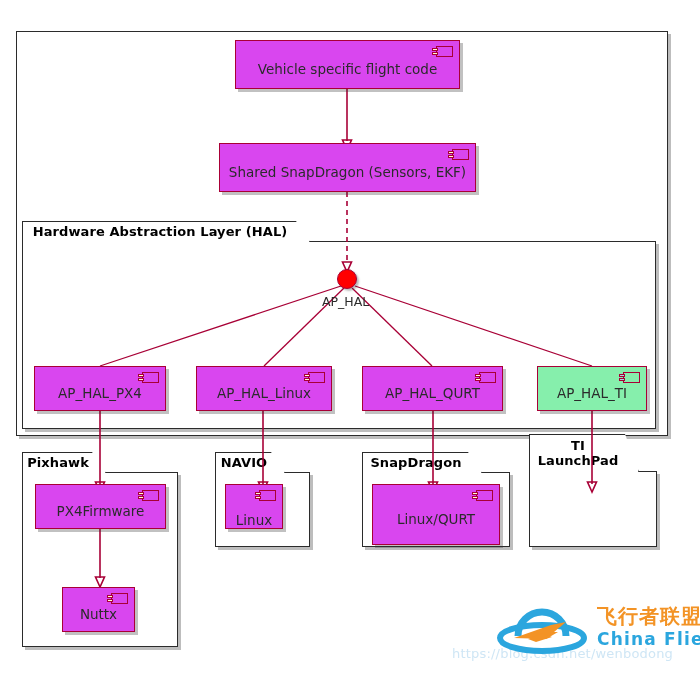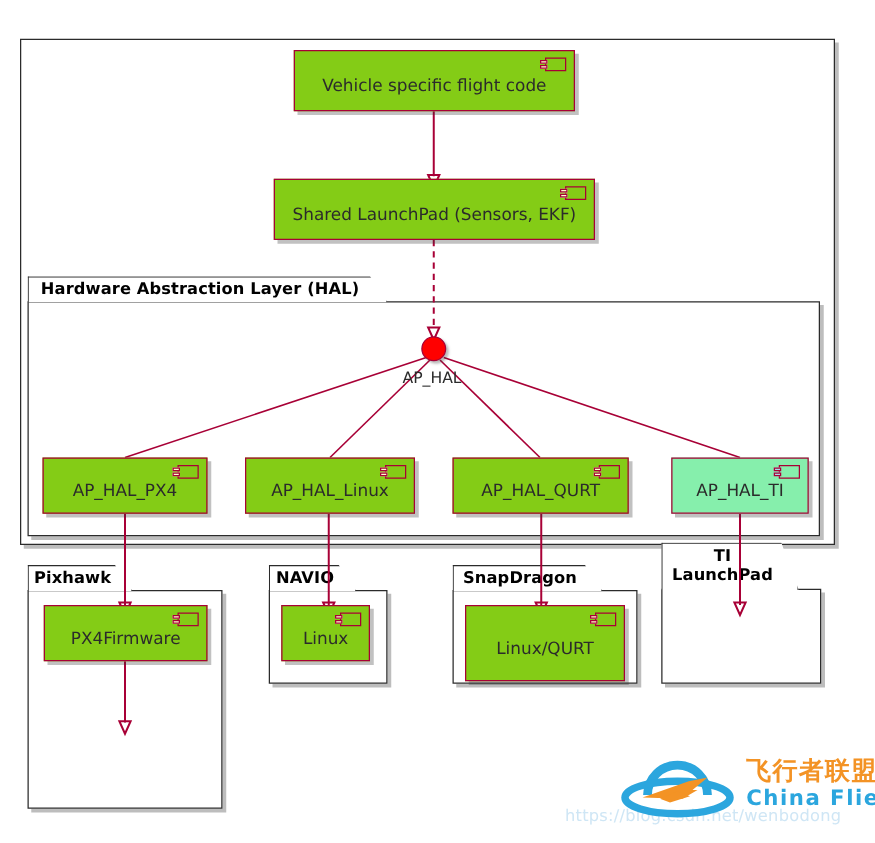--- a/index.html
+++ b/index.html
@@ -43,21 +43,21 @@
     text-align:center;
     white-space:pre-line;
     letter-spacing:.1px;
   }
 
   
   .comp{
     position:absolute;
     box-sizing:border-box;
     border:1.6px solid #A80036;
-    background:#84cc16;
+    background:#d946ef;
     box-shadow:3px 3px 0 rgba(50,50,50,.30);
     display:flex;align-items:center;justify-content:center;
     z-index:6;
   }
   .comp.blue{background:#86efac;}
   .comp-label{
     font-size:13.5px;
     color:#2b2b2b;
     white-space:nowrap;
     padding-top:9px;
@@ -206,21 +206,21 @@
     <path class="solid" d="M100 587 l-4.5 -10 h9 z" fill="#A80036" stroke="none"></path>
   </svg>
 
   <div class="comp" style="left:235px;top:40px;width:225px;height:49px;">
     <span class="comp-icon"></span>
     <span class="comp-label">Vehicle specific flight code</span>
   </div>
 
   <div class="comp" style="left:219px;top:143px;width:257px;height:49px;">
     <span class="comp-icon"></span>
-    <span class="comp-label">Shared LaunchPad (Sensors, EKF)</span>
+    <span class="comp-label">Shared SnapDragon (Sensors, EKF)</span>
   </div>
 
   <div class="iface-dot" style="left:337px;top:269px;"></div>
   <div class="iface-label" style="left:322px;top:294px;">AP_HAL</div>
 
   <div class="comp" style="left:34px;top:366px;width:132px;height:45px;">
     <span class="comp-icon"></span>
     <span class="comp-label">AP_HAL_PX4</span>
   </div>
 
@@ -237,22 +237,26 @@
   <div class="comp blue" style="left:537px;top:366px;width:110px;height:45px;">
     <span class="comp-icon"></span>
     <span class="comp-label">AP_HAL_TI</span>
   </div>
 
   <div class="comp" style="left:35px;top:484px;width:131px;height:45px;">
     <span class="comp-icon"></span>
     <span class="comp-label">PX4Firmware</span>
   </div>
 
-
-  <div class="comp" style="left:225px;top:484px;width:71px;height:45px;">
+  <div class="comp" style="left:62px;top:587px;width:73px;height:45px;">
+    <span class="comp-icon"></span>
+    <span class="comp-label">Nuttx</span>
+  </div>
+
+  <div class="comp" style="left:225px;top:484px;width:58px;height:45px;align-items:flex-end;">
     <span class="comp-icon"></span>
     <span class="comp-label">Linux</span>
   </div>
 
   <div class="comp" style="left:372px;top:484px;width:128px;height:61px;">
     <span class="comp-icon"></span>
     <span class="comp-label">Linux/QURT</span>
   </div>
 
 

